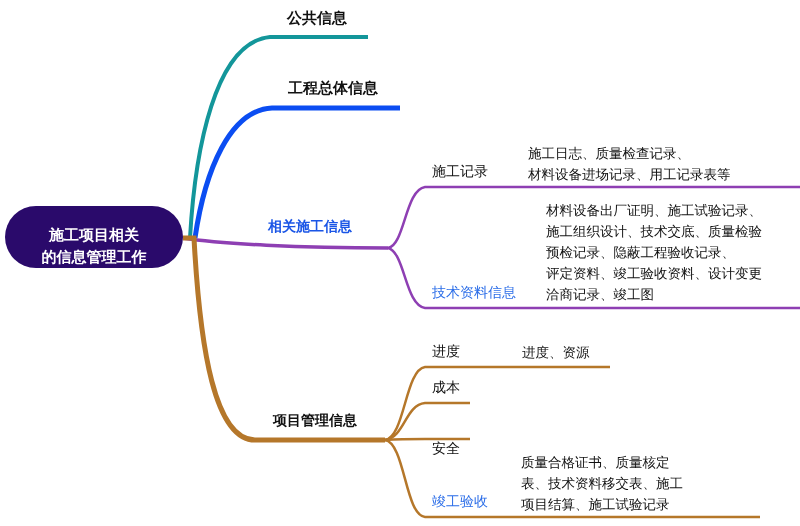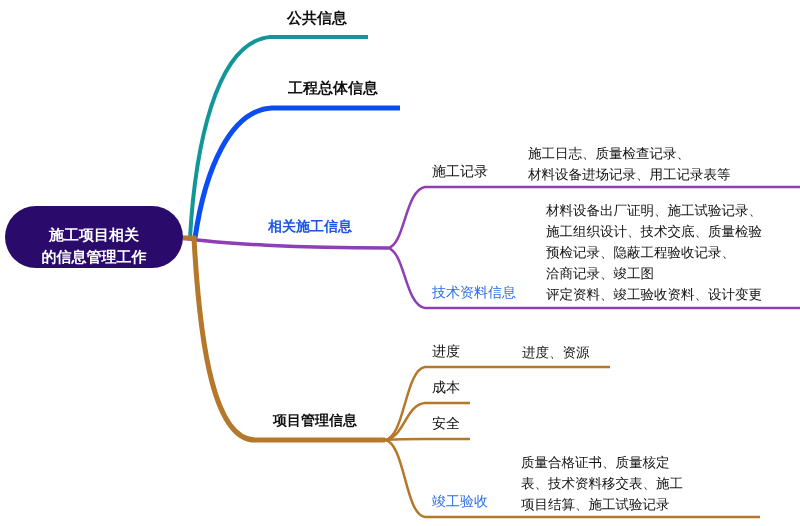--- a/index.html
+++ b/index.html
@@ -52,28 +52,28 @@
 <div class="multi" style="left:528px;top:143px;">
   <div>施工日志、质量检查记录、</div>
   <div>材料设备进场记录、用工记录表等</div>
 </div>
 
 <div class="lbl blue2" style="left:432px;top:284px;">技术资料信息</div>
 <div class="multi" style="left:546px;top:200px;">
   <div>材料设备出厂证明、施工试验记录、</div>
   <div>施工组织设计、技术交底、质量检验</div>
   <div>预检记录、隐蔽工程验收记录、</div>
+  <div>评定资料、竣工验收资料、设计变更</div>
   <div>洽商记录、竣工图</div>
-  <div>评定资料、竣工验收资料、设计变更</div>
 </div>
 
 <div class="lbl" style="left:432px;top:343px;">进度</div>
 <div class="multi" style="left:522px;top:342px;">
   <div>进度、资源</div>
 </div>
 <div class="lbl" style="left:432px;top:379px;">成本</div>
-<div class="lbl" style="left:432px;top:415px;">安全</div>
+<div class="lbl" style="left:432px;top:440px;">安全</div>
 <div class="lbl blue2" style="left:432px;top:493px;">竣工验收</div>
 <div class="multi" style="left:521px;top:452px;">
   <div>质量合格证书、质量核定</div>
   <div>表、技术资料移交表、施工</div>
   <div>项目结算、施工试验记录</div>
 </div>
 
 </body></html>

